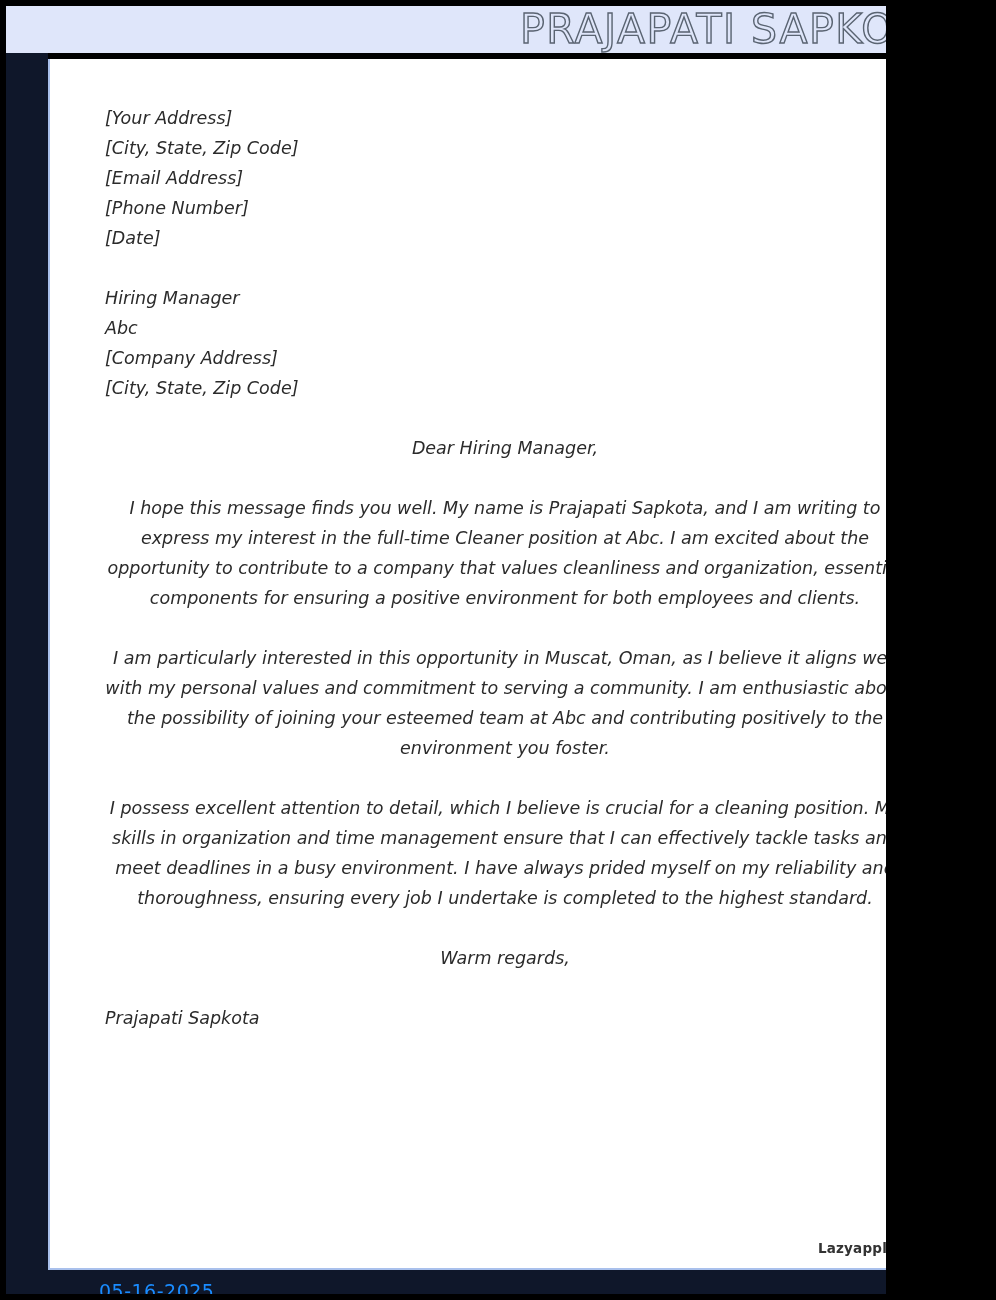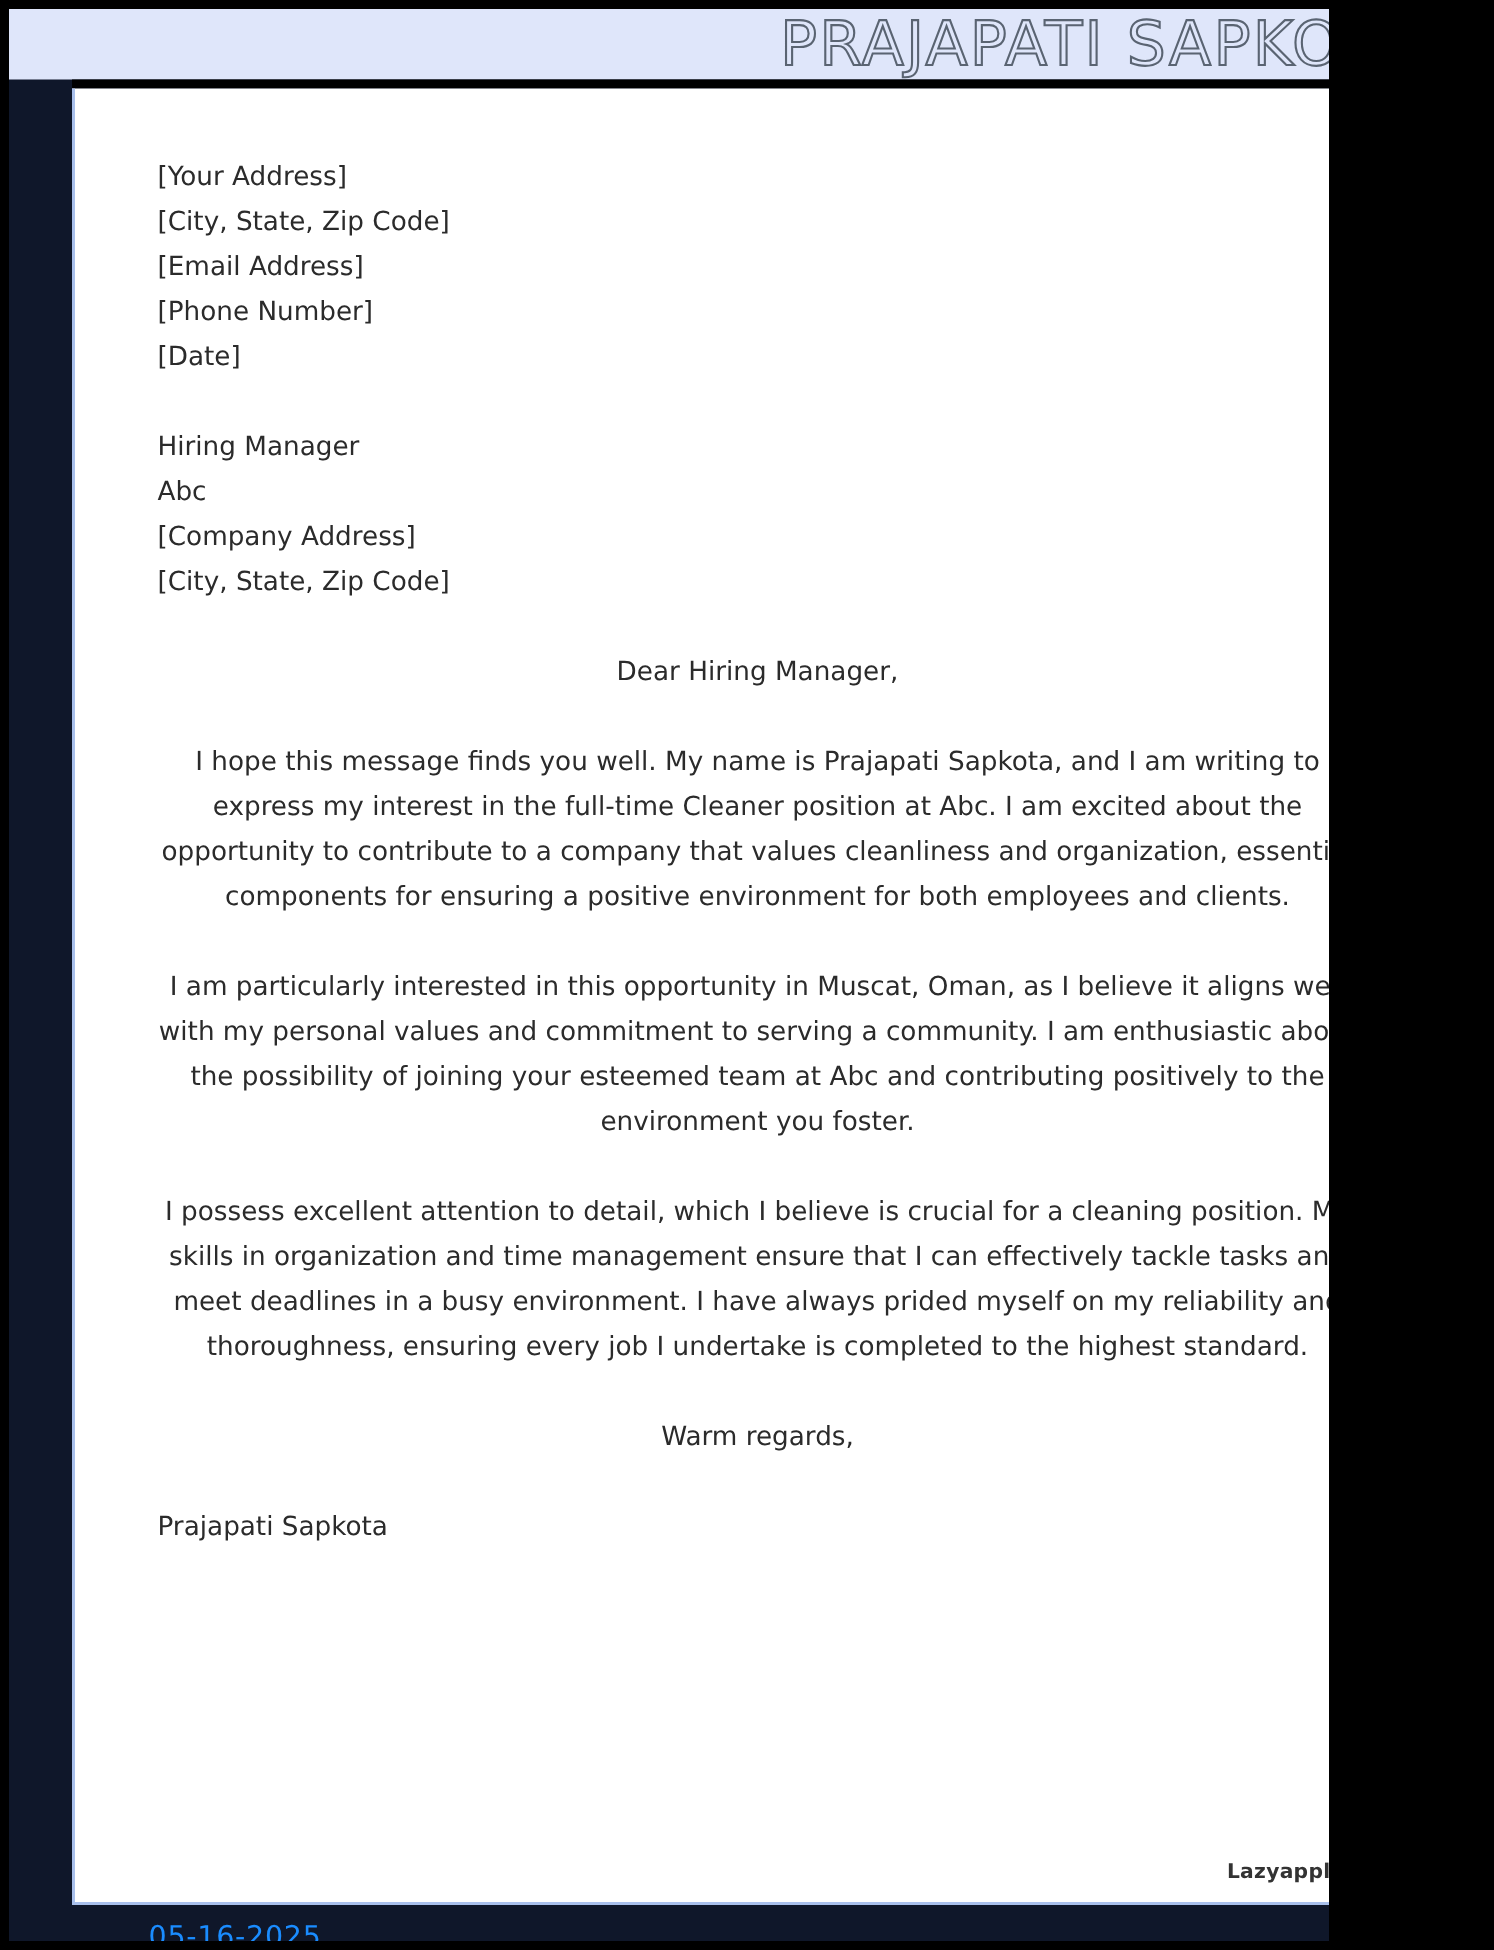--- a/index.html
+++ b/index.html
@@ -77,20 +77,21 @@
   }
 
   .letter-body {
     position: absolute;
     left: 55px;
     top: 44px;
     width: 800px;
     font-size: 17.5px;
     line-height: 30px;
     color: #2b2b2b;
+    font-style: italic;
   }
 
   .block {
     margin: 0 0 30px 0;
     white-space: pre-line;
   }
   .block:last-child { margin-bottom: 0; }
 
   .para {
     margin: 0 0 30px 0;

